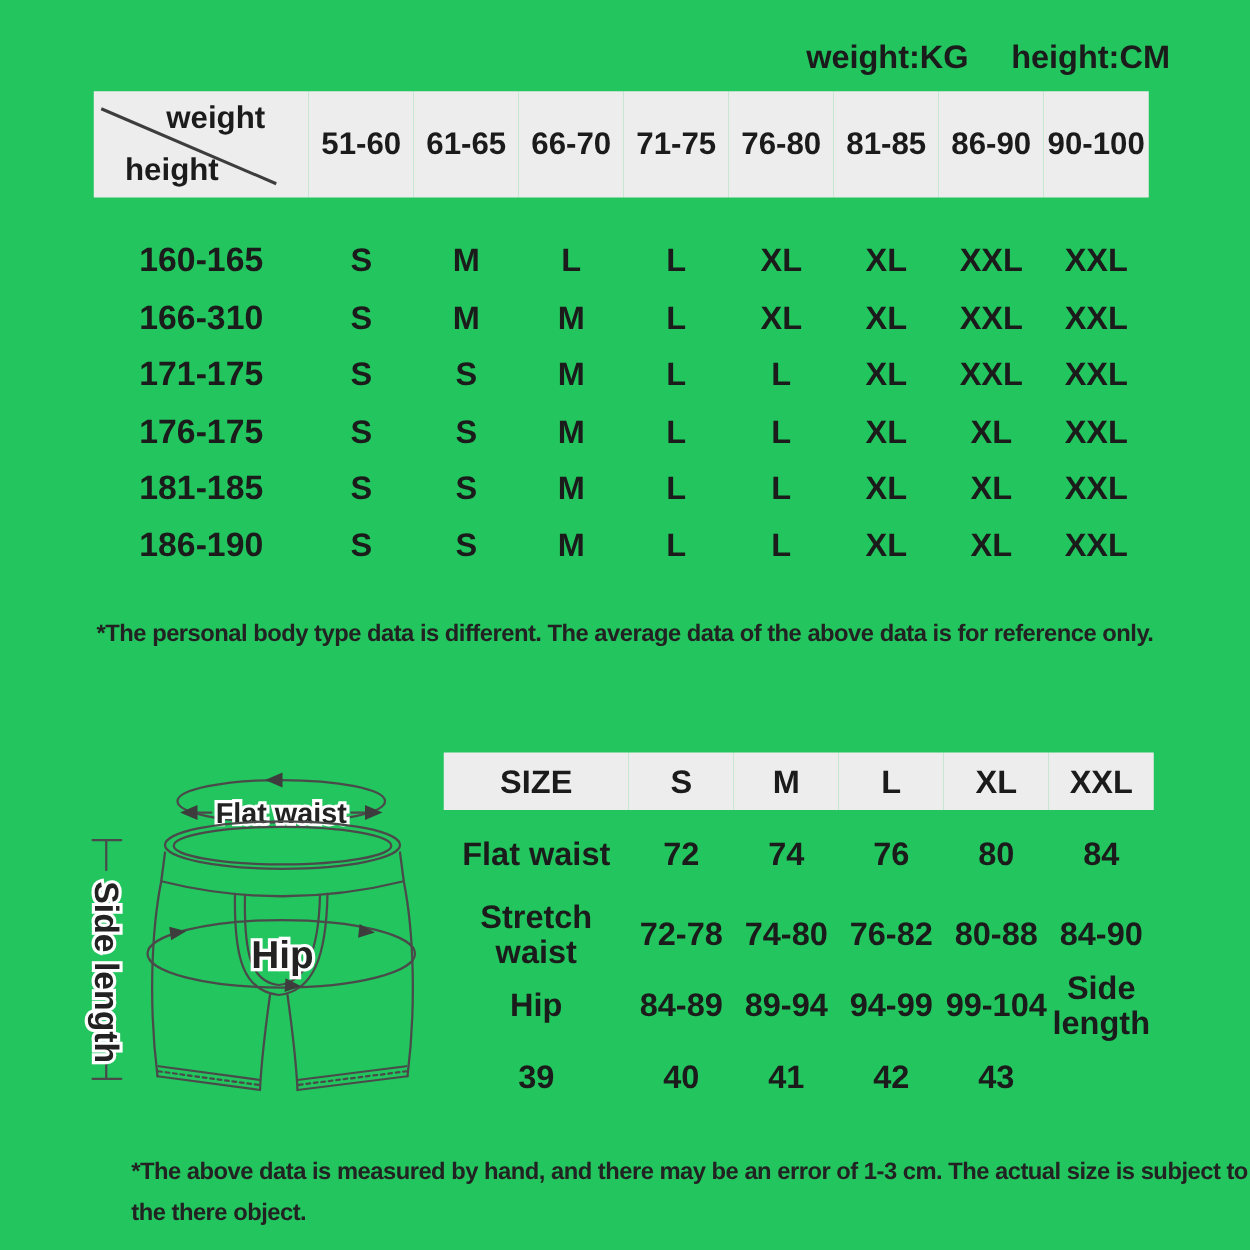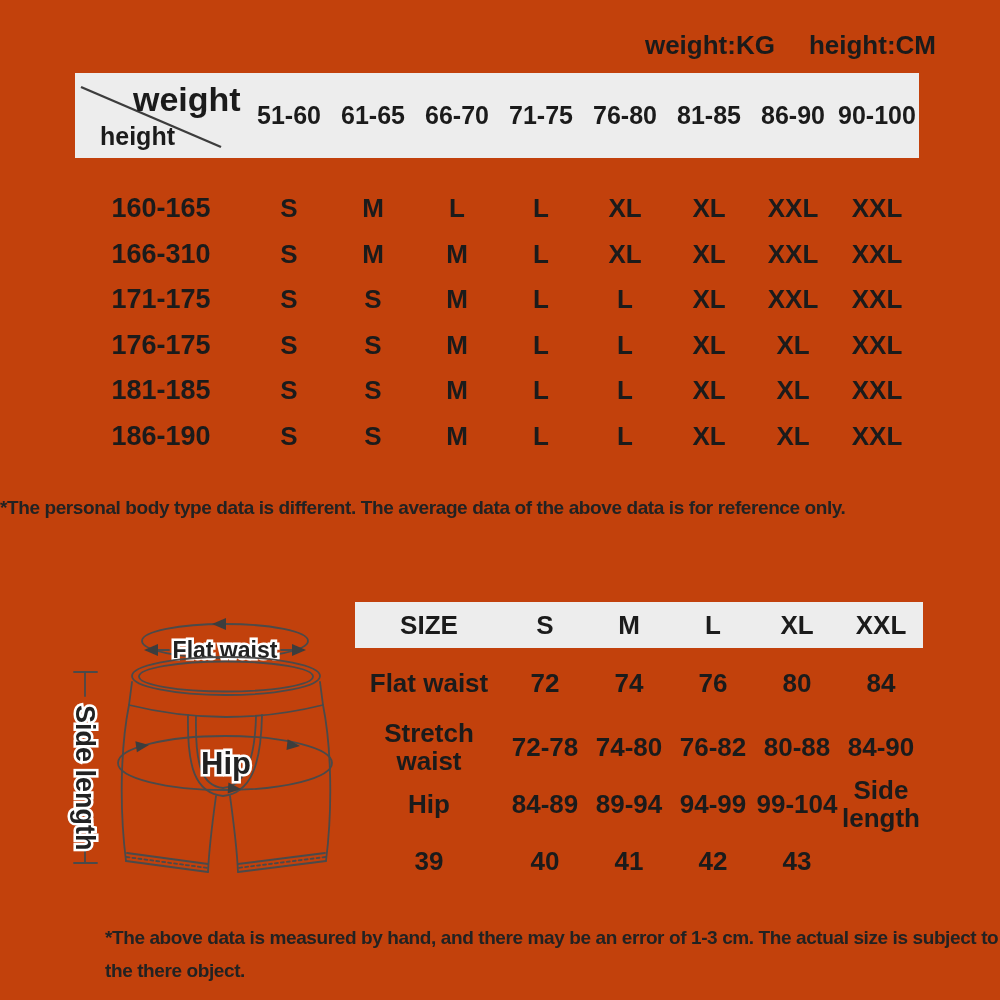--- a/index.html
+++ b/index.html
@@ -1,39 +1,39 @@
 <!DOCTYPE html>
 <html><head>
 <meta charset="utf-8">
 <style>
   html,body{margin:0;padding:0;background:#fff;}
   .canvas{
-    position:relative;width:1000px;height:1000px;background:#c2410c;overflow:hidden;
+    position:relative;width:1000px;height:1000px;background:#22c55e;overflow:hidden;
     font-family:"Liberation Sans","DejaVu Sans",sans-serif;color:#1b1b1b;
   }
   
   .legend{position:absolute;top:30px;right:64px;display:flex;gap:34px;
           font-size:26px;font-weight:700;}
   
   .t1{position:absolute;left:75px;top:73px;display:grid;
       grid-template-columns:172px repeat(8,84px);
       grid-template-rows:85px 28px repeat(6,45.5px);}
   .t1 .cell{display:flex;align-items:center;justify-content:center;}
   .t1 .hd{background:#ededed;font-size:25px;font-weight:700;}
   .t1 .spacer{grid-column:1 / -1;}
   .t1 .rowlabel{font-size:27px;font-weight:700;}
   .t1 .sz{font-size:26px;font-weight:700;}
   
   .corner{position:relative;background:#ededed;}
   .corner svg{position:absolute;inset:0;}
-  .corner .cw{position:absolute;top:7px;left:58px;font-size:34px;font-weight:700;}
+  .corner .cw{position:absolute;top:7px;left:58px;font-size:25px;font-weight:700;}
   .corner .ch{position:absolute;bottom:7px;left:25px;font-size:25px;font-weight:700;}
   
   .note{position:absolute;font-size:19px;font-weight:600;color:#222;letter-spacing:-0.4px;}
-  .note1{top:497px;left:0;width:1000px;text-align:left;}
+  .note1{top:497px;left:0;width:1000px;text-align:center;}
   .note2{top:921px;left:105px;line-height:33px;}
   .note2 div{white-space:nowrap;}
   
   .t2{position:absolute;left:355px;top:602px;display:grid;
       grid-template-columns:148px repeat(5,84px);
       grid-template-rows:46px 70px 58px 56px 58px;}
   .t2 .cell{display:flex;align-items:center;justify-content:center;text-align:center;}
   .t2 .hd{background:#ededed;font-size:26px;font-weight:700;}
   .t2 .rowlabel{font-size:26px;font-weight:700;line-height:1.08;}
   .t2 .val{font-size:26px;font-weight:700;}

